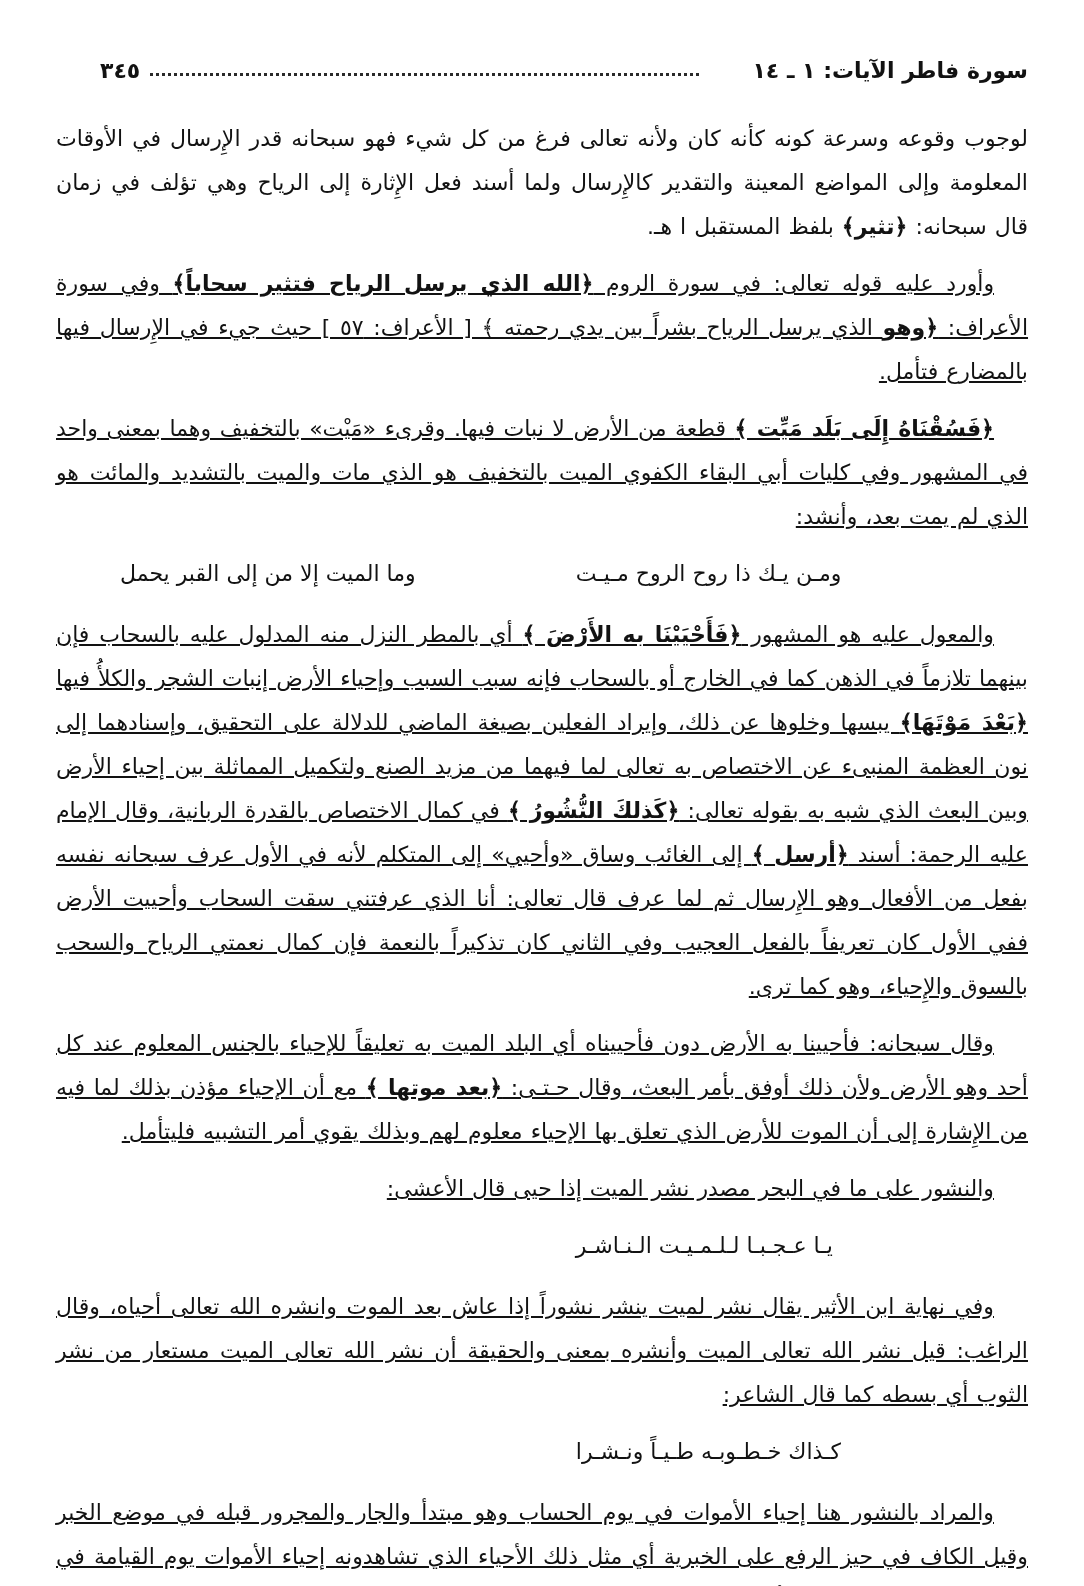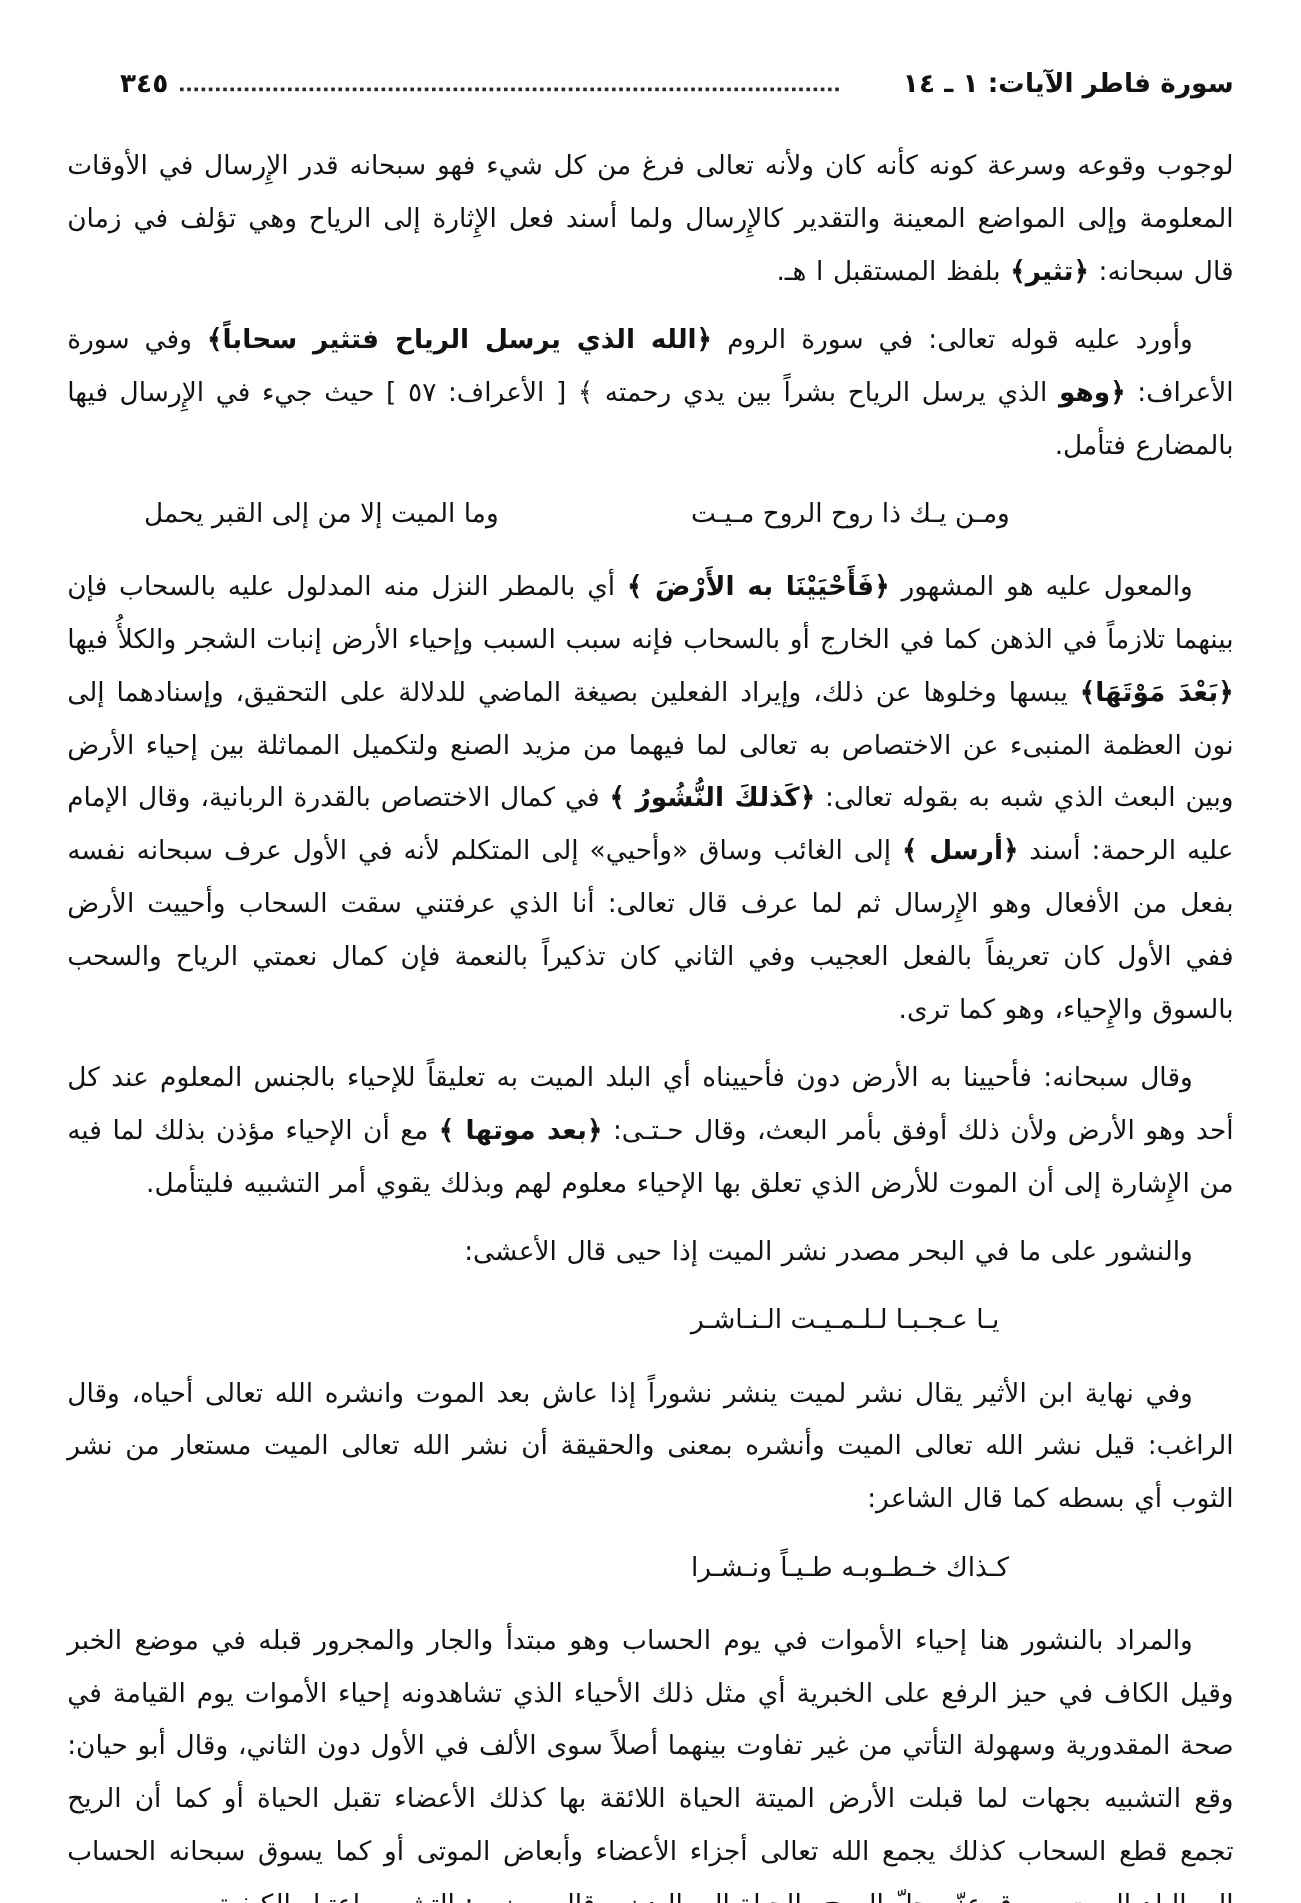--- a/index.html
+++ b/index.html
@@ -39,21 +39,21 @@
   .running-header .pagenum { flex: 0 0 auto; margin-left: 44px; }
 
   
   .page-body { font-size: 22px; }
   p.para {
     margin: 0 0 13px 0;
     text-align: justify;
     line-height: 44px;
     word-spacing: 1px;
   }
-  p.para.indent { text-indent: 34px; }
+  p.para.indent { text-indent: 34px; text-decoration: underline; }
   .quran { font-weight: 700; }
   .run { font-weight: 400; }
 
   
   .verse {
     display: flex;
     justify-content: space-between;
     padding: 0 64px;
     margin: 4px 0 17px 0;
     line-height: 44px;
@@ -70,20 +70,21 @@
 
 <div class="page">
   <div class="running-header">
     <span class="title">سورة فاطر الآيات: ١ ـ ١٤</span>
     <span class="leader"></span>
     <span class="pagenum">٣٤٥</span>
   </div>
   <div class="page-body">
       <p class="para"><span class="run">لوجوب وقوعه وسرعة كونه كأنه كان ولأنه تعالى فرغ من كل شيء فهو سبحانه قدر الإِرسال في الأوقات المعلومة وإلى المواضع المعينة والتقدير كالإِرسال ولما أسند فعل الإِثارة إلى الرياح وهي تؤلف في زمان قال سبحانه: </span><span class="quran">﴿تثير﴾</span><span class="run"> بلفظ المستقبل ا هـ.</span></p>
       <p class="para indent"><span class="run">وأورد عليه قوله تعالى: في سورة الروم </span><span class="quran">﴿الله الذي يرسل الرياح فتثير سحاباً﴾</span><span class="run"> وفي سورة الأعراف: </span><span class="quran">﴿وهو</span><span class="run"> الذي يرسل الرياح بشراً بين يدي رحمته ﴾ [ الأعراف: ٥٧ ] حيث جيء في الإِرسال فيها بالمضارع فتأمل.</span></p>
+      <p class="para indent"><span class="quran">﴿فَسُقْنَاهُ إِلَى بَلَد مَيِّت ﴾</span><span class="run"> قطعة من الأرض لا نبات فيها. وقرىء «مَيْت» بالتخفيف وهما بمعنى واحد في المشهور وفي كليات أبي البقاء الكفوي الميت بالتخفيف هو الذي مات والميت بالتشديد والمائت هو الذي لم يمت بعد، وأنشد:</span></p>
       <div class="verse">
         <span class="hemistich">ومـن يـك ذا روح الروح مـيـت</span>
         <span class="hemistich">وما الميت إلا من إلى القبر يحمل</span>
       </div>
       <p class="para indent"><span class="run">والمعول عليه هو المشهور </span><span class="quran">﴿فَأَحْيَيْنَا به الأَرْضَ ﴾</span><span class="run"> أي بالمطر النزل منه المدلول عليه بالسحاب فإن بينهما تلازماً في الذهن كما في الخارج أو بالسحاب فإنه سبب السبب وإحياء الأرض إنبات الشجر والكلأُ فيها </span><span class="quran">﴿بَعْدَ مَوْتَهَا﴾</span><span class="run"> يبسها وخلوها عن ذلك، وإيراد الفعلين بصيغة الماضي للدلالة على التحقيق، وإسنادهما إلى نون العظمة المنبىء عن الاختصاص به تعالى لما فيهما من مزيد الصنع ولتكميل المماثلة بين إحياء الأرض وبين البعث الذي شبه به بقوله تعالى: </span><span class="quran">﴿كَذلكَ النُّشُورُ ﴾</span><span class="run"> في كمال الاختصاص بالقدرة الربانية، وقال الإمام عليه الرحمة: أسند </span><span class="quran">﴿أرسل ﴾</span><span class="run"> إلى الغائب وساق «وأحيي» إلى المتكلم لأنه في الأول عرف سبحانه نفسه بفعل من الأفعال وهو الإِرسال ثم لما عرف قال تعالى: أنا الذي عرفتني سقت السحاب وأحييت الأرض ففي الأول كان تعريفاً بالفعل العجيب وفي الثاني كان تذكيراً بالنعمة فإن كمال نعمتي الرياح والسحب بالسوق والإِحياء، وهو كما ترى.</span></p>
       <p class="para indent"><span class="run">وقال سبحانه: فأحيينا به الأرض دون فأحييناه أي البلد الميت به تعليقاً للإحياء بالجنس المعلوم عند كل أحد وهو الأرض ولأن ذلك أوفق بأمر البعث، وقال حـتـى: </span><span class="quran">﴿بعد موتها ﴾</span><span class="run"> مع أن الإحياء مؤذن بذلك لما فيه من الإِشارة إلى أن الموت للأرض الذي تعلق بها الإحياء معلوم لهم وبذلك يقوي أمر التشبيه فليتأمل.</span></p>
       <p class="para indent"><span class="run">والنشور على ما في البحر مصدر نشر الميت إذا حيى قال الأعشى:</span></p>
       <div class="verse">
         <span class="hemistich">يـا عـجـبـا لـلـمـيـت الـنـاشـر</span>
       </div>

